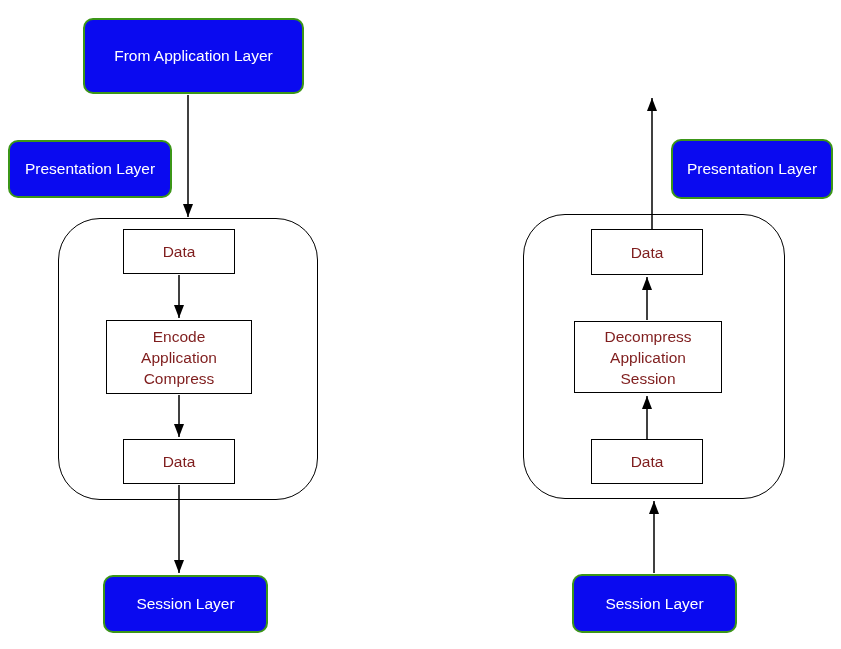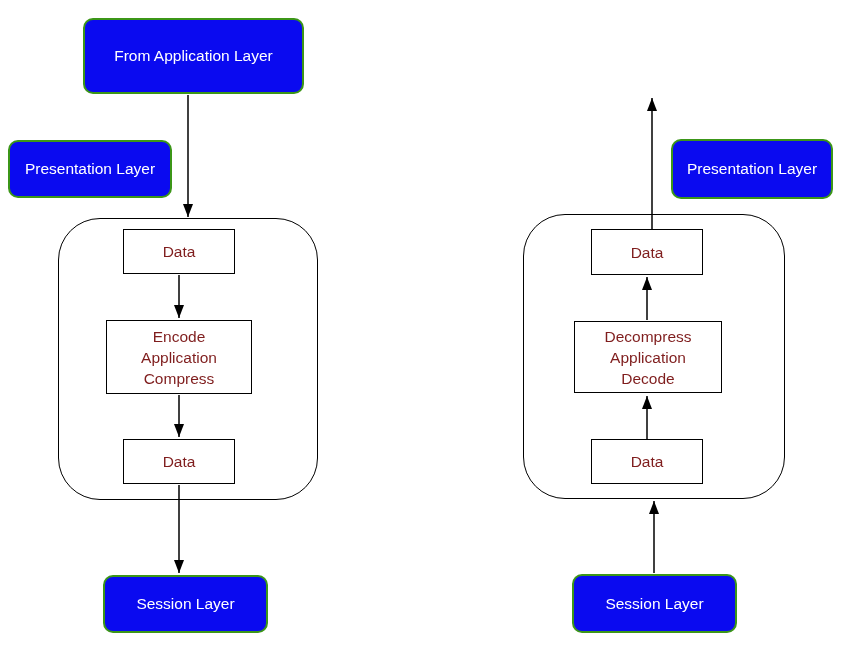--- a/index.html
+++ b/index.html
@@ -93,21 +93,21 @@
   </div>
   <div class="whitebox pos-data-bl">Data</div>
   <div class="bluenode pos-sess-left">Session Layer</div>
 
   <div class="bluenode pos-pres-right">Presentation Layer</div>
   <div class="container pos-cont-right"></div>
   <div class="whitebox pos-data-tr">Data</div>
   <div class="whitebox pos-proc-right">
     <div>Decompress</div>
     <div>Application</div>
-    <div>Decode</div>
+    <div>Session</div>
   </div>
   <div class="whitebox pos-data-br">Data</div>
   <div class="bluenode pos-sess-right">Session Layer</div>
 
   <svg class="arrows" viewBox="0 0 841 649" xmlns="http://www.w3.org/2000/svg">
     <defs>
       <marker id="ah" markerUnits="userSpaceOnUse" markerWidth="14" markerHeight="12" refX="13" refY="5" orient="auto">
         <path class="head" d="M0,0 L13,5 L0,10 Z"></path>
       </marker>
     </defs>

